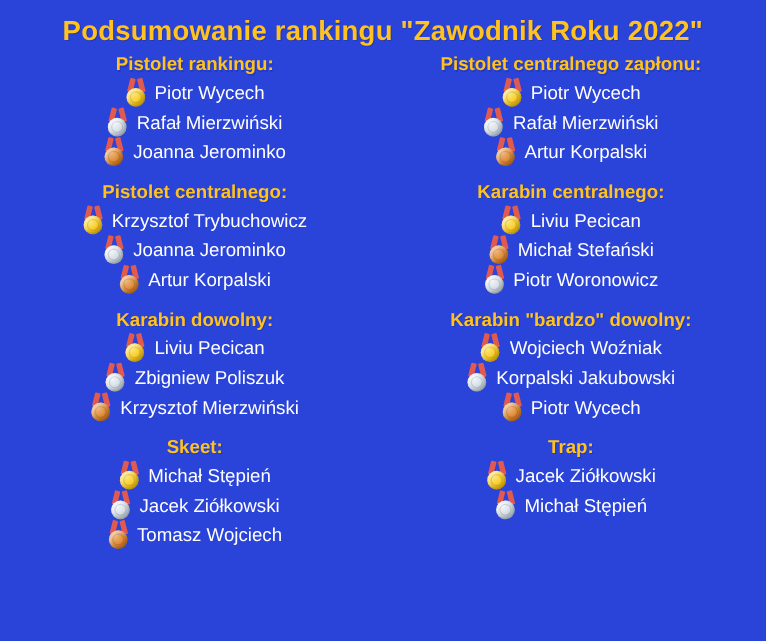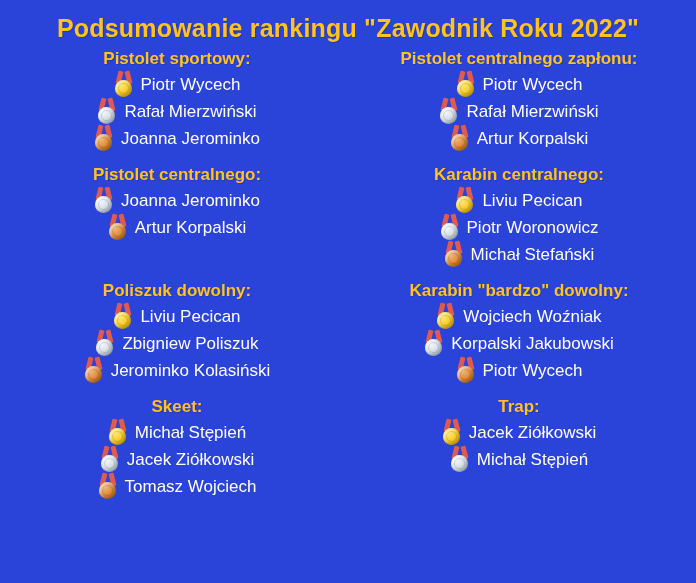--- a/index.html
+++ b/index.html
@@ -113,21 +113,21 @@
   .medal.bronze .disc { background: radial-gradient(circle at 35% 30%, #f0b77c, #d98128 60%, #a95d14); }
 </style>
 </head>
 <body>
 
 <div class="page">
   <div class="main-title">Podsumowanie rankingu "Zawodnik Roku 2022"</div>
   <div class="grid">
 
     <div class="cat">
-      <div class="cat-title">Pistolet sportowy:</div>
+      <div class="cat-title">Pistolet rankingu:</div>
       <div class="rows">
         <div class="row">
           <span class="medal gold">
               <span class="ribbon-l"></span>
               <span class="ribbon-r"></span>
               <span class="disc"></span>
             </span>
           <span class="name">Piotr Wycech</span>
         </div>
         <div class="row">
@@ -176,20 +176,28 @@
             </span>
           <span class="name">Artur Korpalski</span>
         </div>
       </div>
     </div>
 
     <div class="cat">
       <div class="cat-title">Pistolet centralnego:</div>
       <div class="rows">
         <div class="row">
+          <span class="medal gold">
+              <span class="ribbon-l"></span>
+              <span class="ribbon-r"></span>
+              <span class="disc"></span>
+            </span>
+          <span class="name">Krzysztof Trybuchowicz</span>
+        </div>
+        <div class="row">
           <span class="medal silver">
               <span class="ribbon-l"></span>
               <span class="ribbon-r"></span>
               <span class="disc"></span>
             </span>
           <span class="name">Joanna Jerominko</span>
         </div>
         <div class="row">
           <span class="medal bronze">
               <span class="ribbon-l"></span>
@@ -206,40 +214,40 @@
       <div class="rows">
         <div class="row">
           <span class="medal gold">
               <span class="ribbon-l"></span>
               <span class="ribbon-r"></span>
               <span class="disc"></span>
             </span>
           <span class="name">Liviu Pecican</span>
         </div>
         <div class="row">
+          <span class="medal bronze">
+              <span class="ribbon-l"></span>
+              <span class="ribbon-r"></span>
+              <span class="disc"></span>
+            </span>
+          <span class="name">Michał Stefański</span>
+        </div>
+        <div class="row">
           <span class="medal silver">
               <span class="ribbon-l"></span>
               <span class="ribbon-r"></span>
               <span class="disc"></span>
             </span>
           <span class="name">Piotr Woronowicz</span>
         </div>
-        <div class="row">
-          <span class="medal bronze">
-              <span class="ribbon-l"></span>
-              <span class="ribbon-r"></span>
-              <span class="disc"></span>
-            </span>
-          <span class="name">Michał Stefański</span>
-        </div>
-      </div>
-    </div>
-
-    <div class="cat">
-      <div class="cat-title">Poliszuk dowolny:</div>
+      </div>
+    </div>
+
+    <div class="cat">
+      <div class="cat-title">Karabin dowolny:</div>
       <div class="rows">
         <div class="row">
           <span class="medal gold">
               <span class="ribbon-l"></span>
               <span class="ribbon-r"></span>
               <span class="disc"></span>
             </span>
           <span class="name">Liviu Pecican</span>
         </div>
         <div class="row">
@@ -249,21 +257,21 @@
               <span class="disc"></span>
             </span>
           <span class="name">Zbigniew Poliszuk</span>
         </div>
         <div class="row">
           <span class="medal bronze">
               <span class="ribbon-l"></span>
               <span class="ribbon-r"></span>
               <span class="disc"></span>
             </span>
-          <span class="name">Jerominko Kolasiński</span>
+          <span class="name">Krzysztof Mierzwiński</span>
         </div>
       </div>
     </div>
 
     <div class="cat">
       <div class="cat-title">Karabin "bardzo" dowolny:</div>
       <div class="rows">
         <div class="row">
           <span class="medal gold">
               <span class="ribbon-l"></span>

